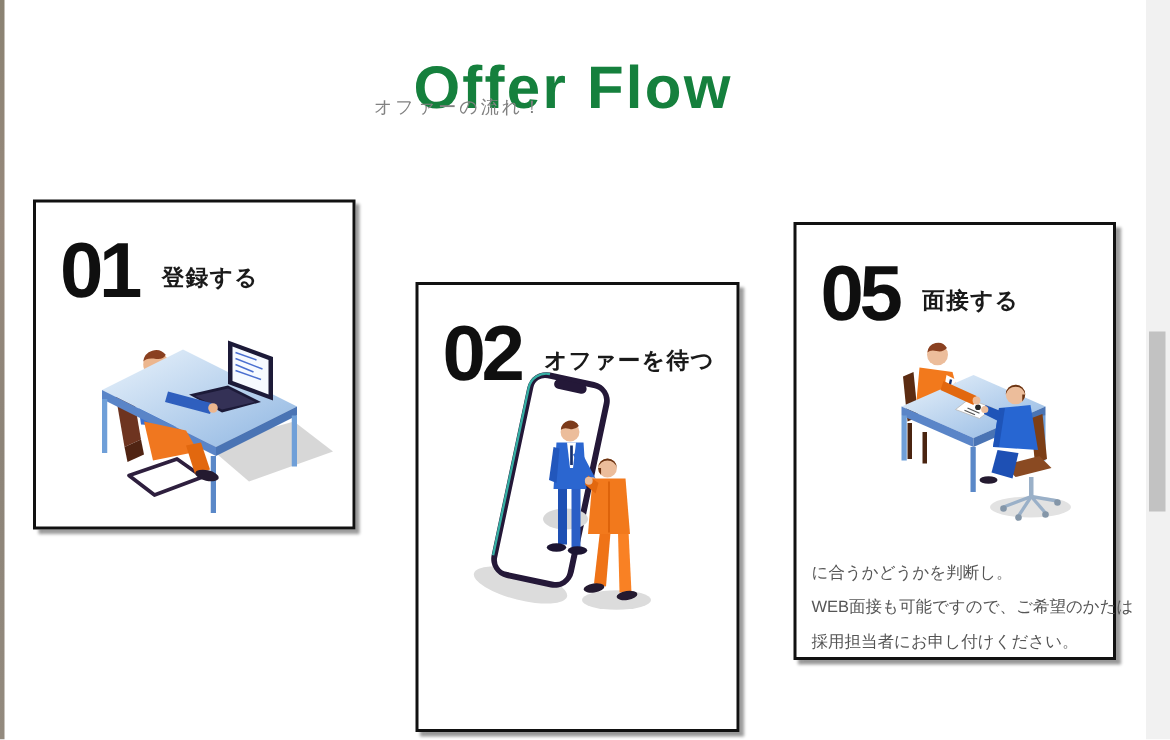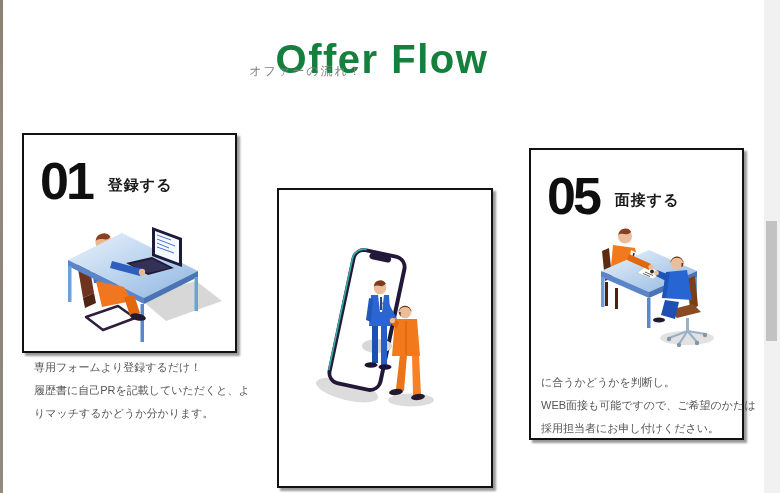--- a/index.html
+++ b/index.html
@@ -91,26 +91,27 @@
       <polygon points="114,6 144,17 144,46 114,35" fill="#1c1a38"></polygon>
       <polygon points="117,10 141,19 141,42 117,33" fill="#f6faff"></polygon>
       <g stroke="#4a6fd0" stroke-width="1">
         <line x1="119" y1="14" x2="133" y2="19"></line>
         <line x1="119" y1="18" x2="137" y2="25"></line>
         <line x1="119" y1="22" x2="131" y2="27"></line>
         <line x1="119" y1="26" x2="136" y2="32"></line>
       </g>
     </svg>
   </div>
-  <p class="desc">専用フォームより登録するだけ！
-履歴書に自己PRを記載していただくと、よ
-りマッチするかどうか分かります。</p>
 </div>
 
 <div class="card" id="card-2">
+  <div class="step-head">
+    <span class="num">02</span>
+    <span class="label">オファーを待つ</span>
+  </div>
   <div class="illus">
     <svg viewBox="0 0 176 178" aria-hidden="true">
       <ellipse cx="50" cy="156" rx="32" ry="10" fill="#dcdcdc" transform="rotate(14 50 156)"></ellipse>
       <ellipse cx="114" cy="166" rx="23" ry="6.5" fill="#dcdcdc"></ellipse>
       <g transform="rotate(12 70 86)">
         <rect x="42" y="16" width="56" height="140" rx="13" fill="#241838"></rect>
         <path d="M55,17 a12,12 0 0 0 -12,12 v114" fill="none" stroke="#38c0b0" stroke-width="1.6" opacity="0.9"></path>
         <rect x="46" y="20" width="48" height="132" rx="8" fill="#ffffff"></rect>
         <rect x="59" y="19" width="22" height="6.5" rx="3.2" fill="#241838"></rect>
       </g>

